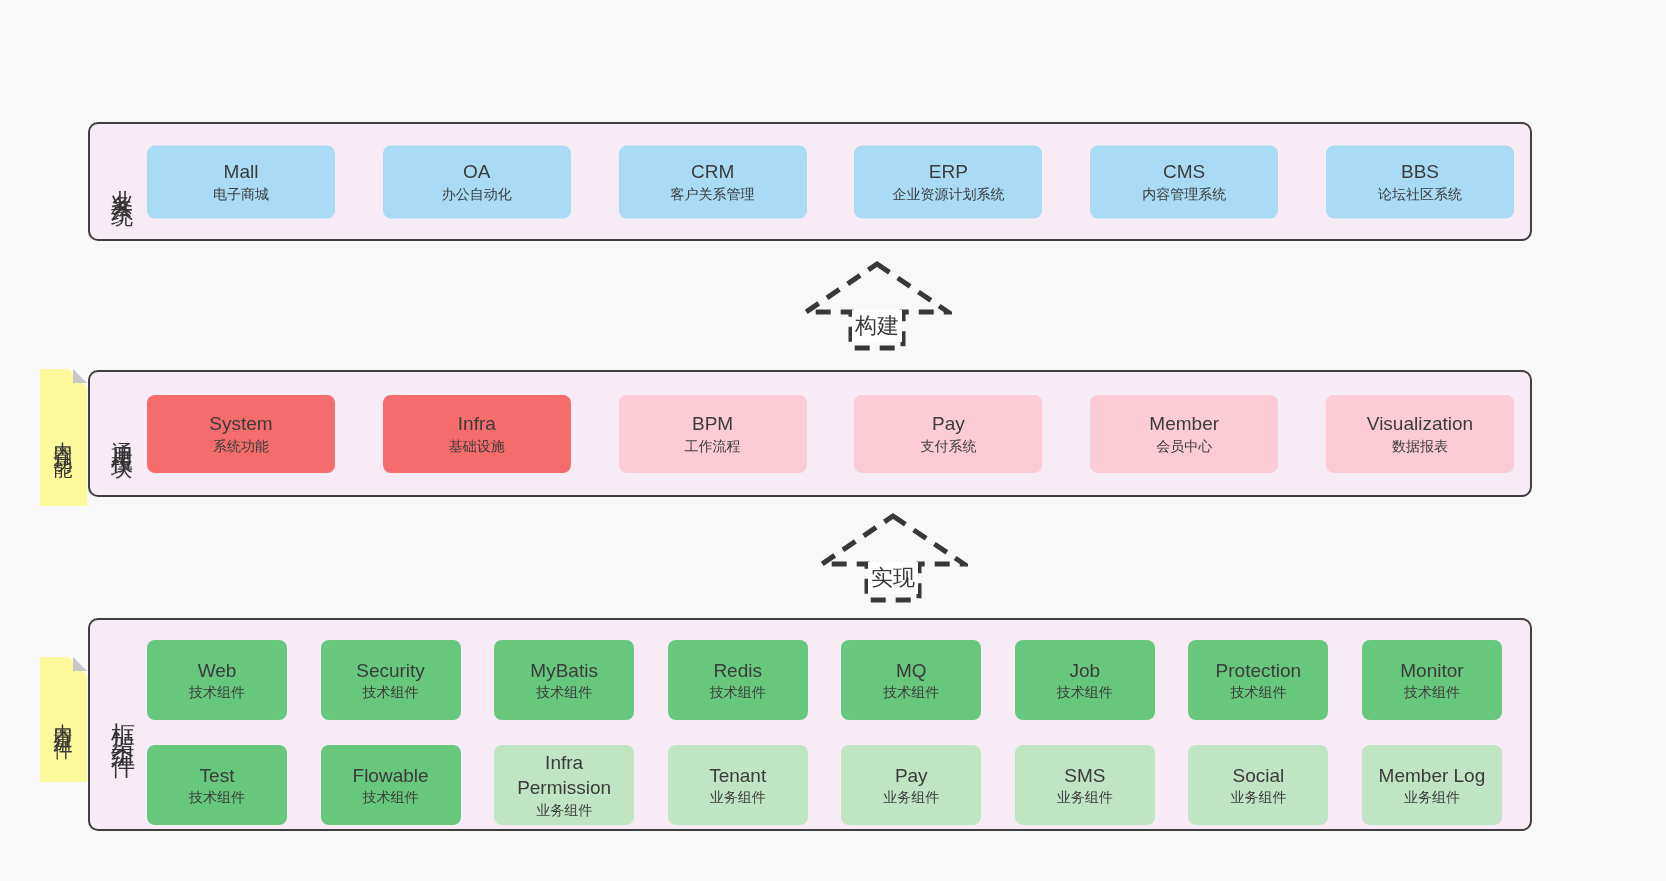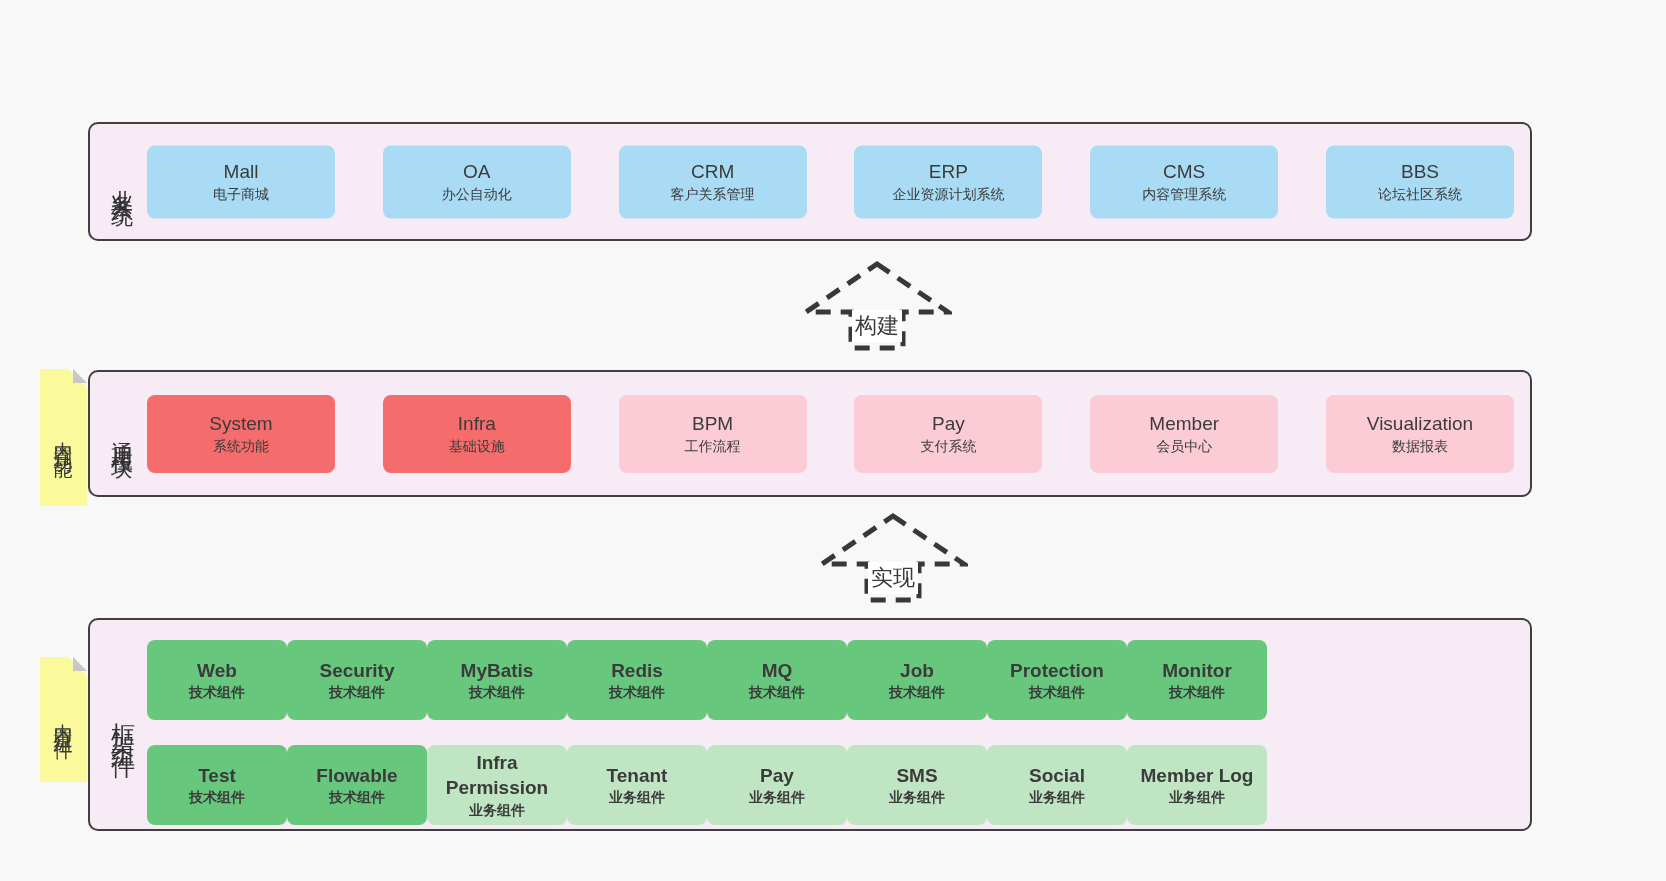--- a/index.html
+++ b/index.html
@@ -30,21 +30,21 @@
   .panel-components .side-label { font-size:24px; letter-spacing:11px; }
 
   .panel-row {
     position:absolute; left:57px; right:16px; top:50%; transform:translateY(-50%);
     display:flex; justify-content:space-between;
   }
   .comp-grid {
     position:absolute; left:57px; right:28px; top:20px;
     display:flex; flex-direction:column; gap:25px;
   }
-  .comp-row { display:flex; justify-content:flex-start;font-weight:bold; }
+  .comp-row { display:flex; justify-content:space-between; }
 
   
   .box {
     border-radius:8px; box-sizing:border-box;
     display:flex; flex-direction:column; justify-content:center; align-items:center;
     text-align:center; line-height:1.38; padding:2px 4px;
   }
   .w6 { width:188px; }
   .panel-business .w6 { height:73px; }
   .panel-modules  .w6 { height:78px; }

